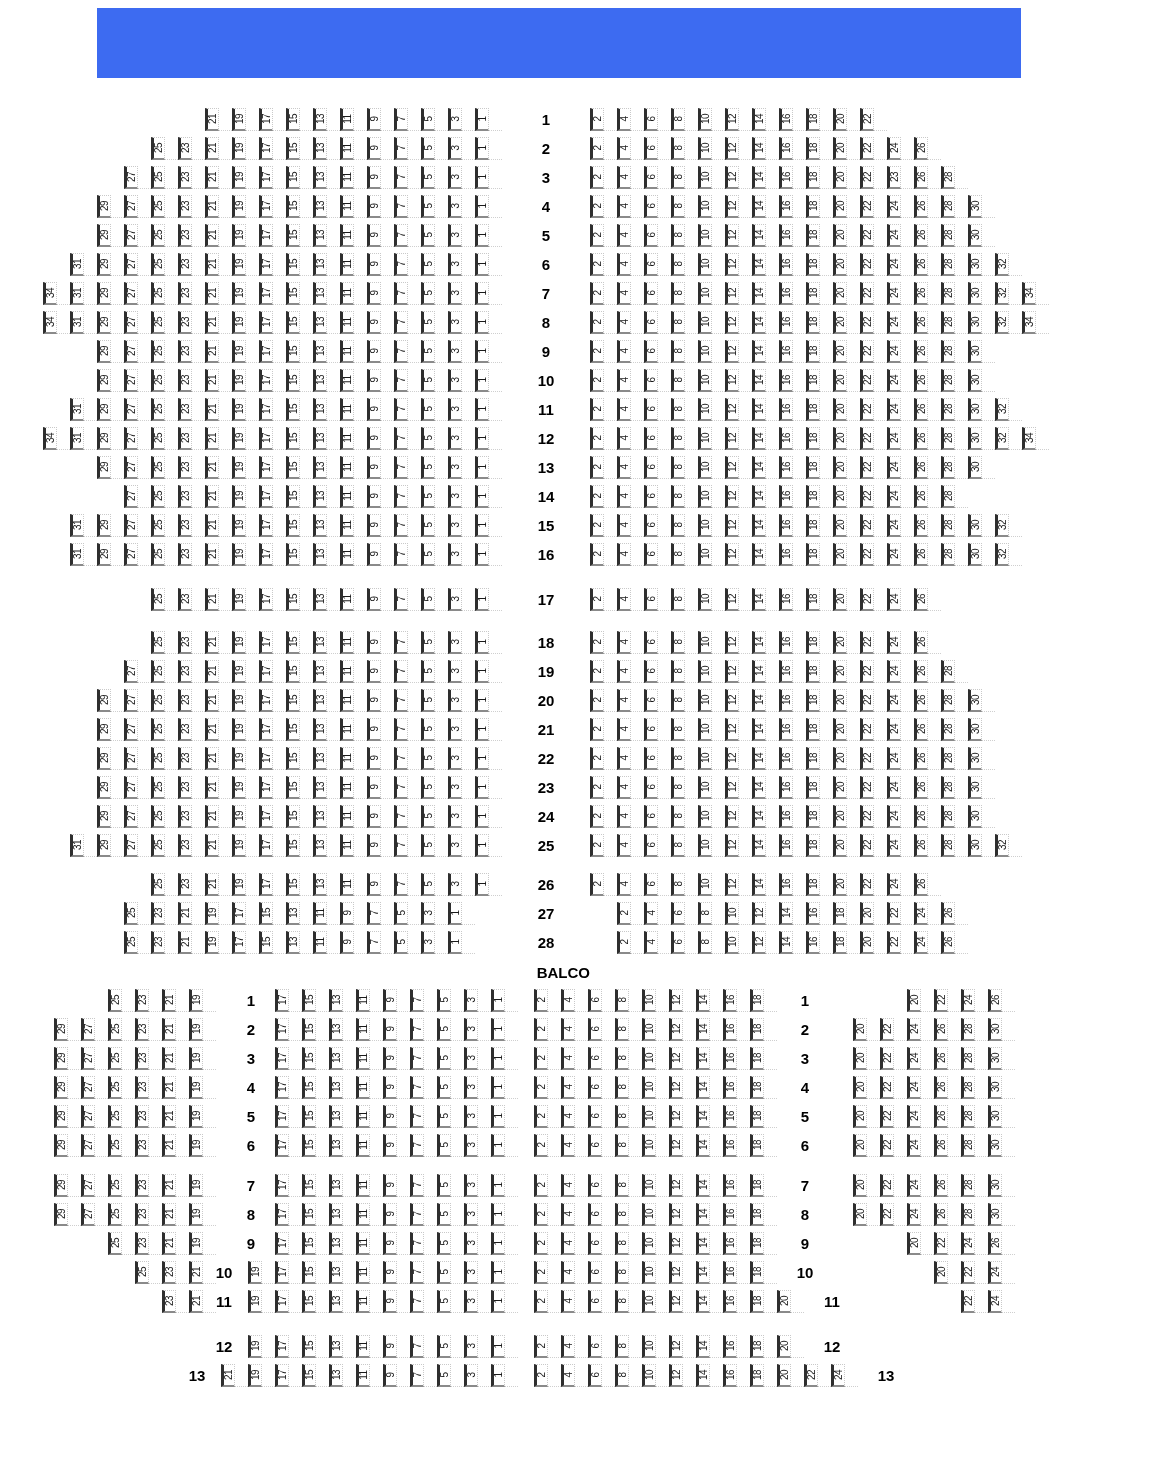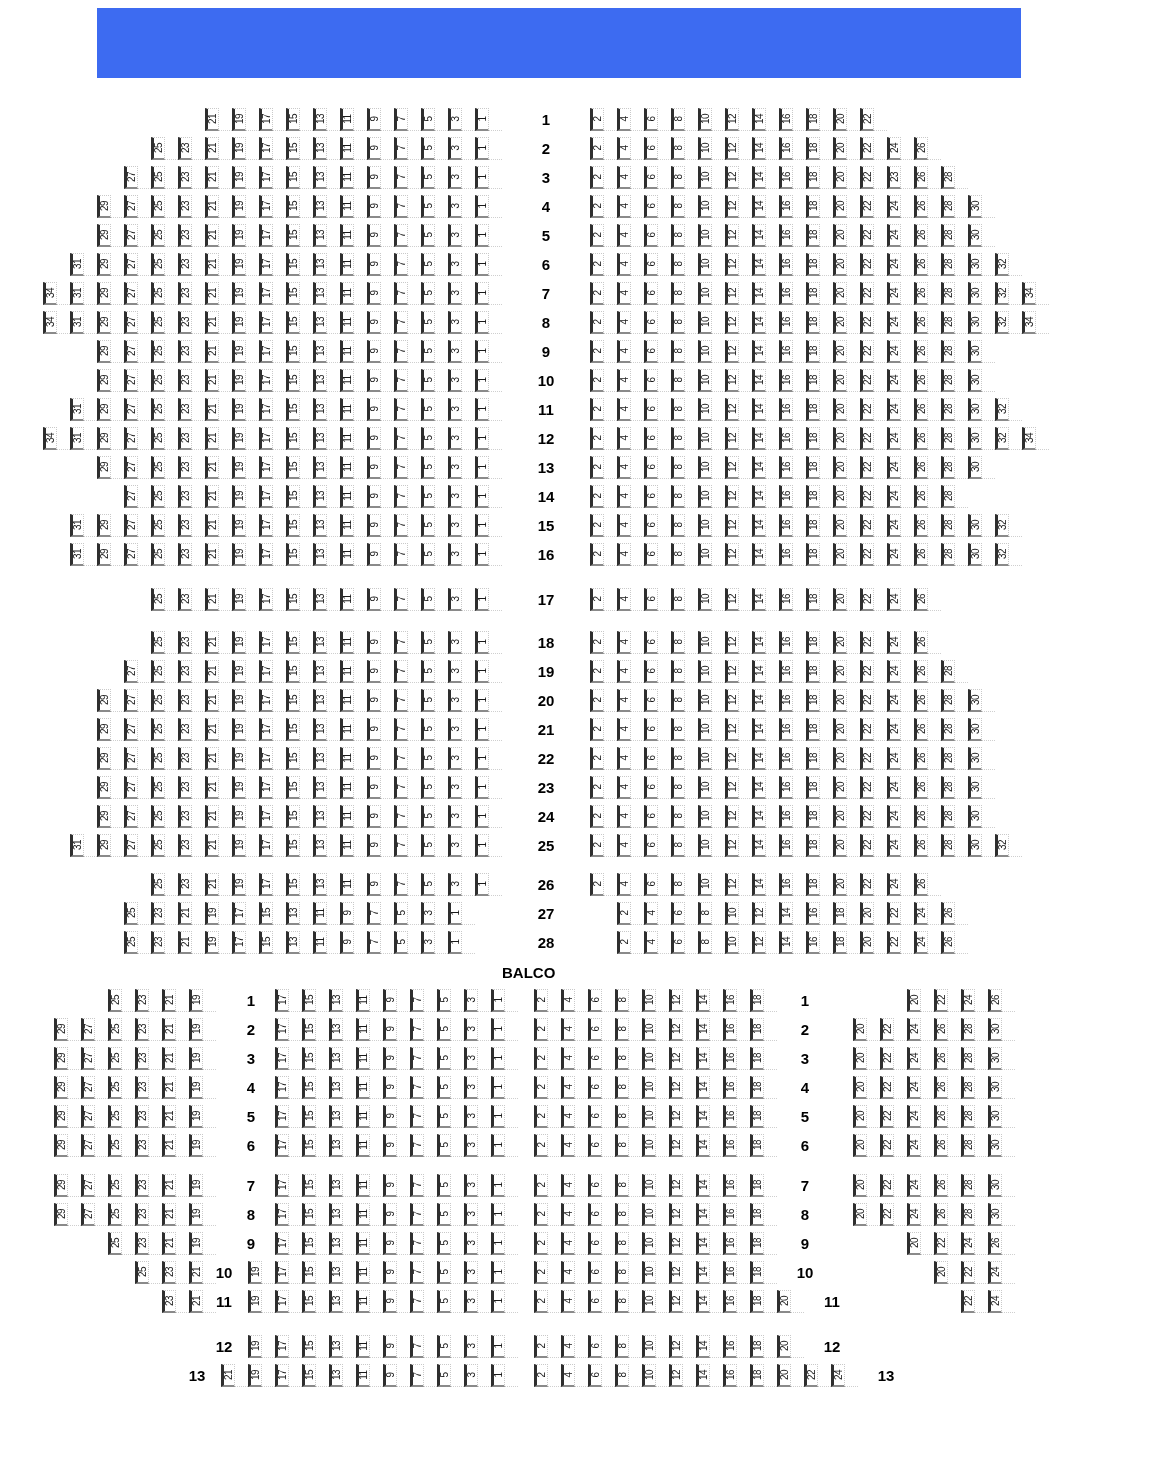--- a/index.html
+++ b/index.html
@@ -43,21 +43,21 @@
   .wing.right { flex: 1; display: flex; }
   .rlabel {
     width: 88px; text-align: center;
     font-weight: bold; font-size: 15px; line-height: 23px; color: #000;
   }
   .row.shift1 .wing.left { padding-right: 27px; }
   .row.shift1 .wing.right { padding-left: 27px; }
   
   #balco-label {
     margin: 10px 0 8px 502px;
-    width: 88px; text-align: left;
+    width: 88px; text-align: right;
     font-weight: bold; font-size: 15px; color: #000;
   }
   #balcony { position: relative; }
   .brow { position: relative; height: 23px; margin-bottom: 6px; }
   .bwl, .bcl, .bcr, .bwr { position: absolute; top: 0; display: flex; }
   .bwl { right: 944px; justify-content: flex-end; }
   .bcl { right: 642px; }
   .bcr { left: 534px; }
   .bwr { right: 145px; justify-content: flex-end; }
   .blab {

